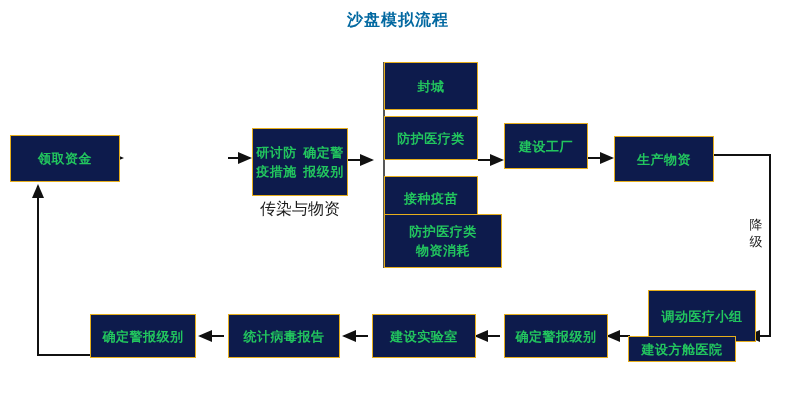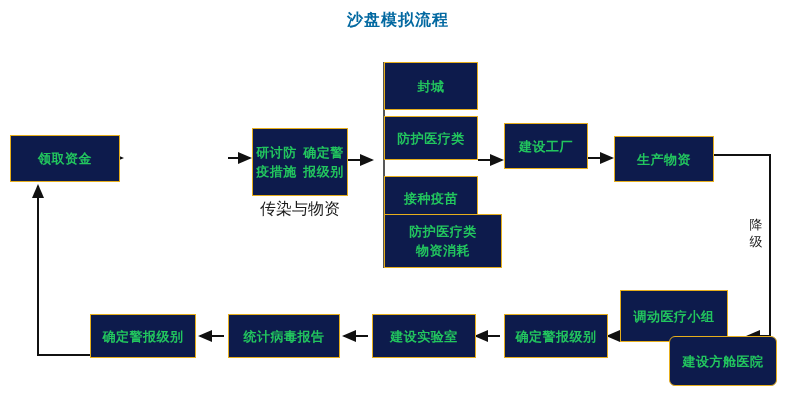--- a/index.html
+++ b/index.html
@@ -155,25 +155,25 @@
 
   <div class="node" style="left:614px; top:136px; width:100px; height:46px;">
     <span>生产物资</span>
   </div>
 
   <div class="vlabel" style="left:748px; top:216px;">
     <span>降</span>
     <span>级</span>
   </div>
 
-  <div class="node" style="left:620px; top:290px; width:108px; height:52px;">
+  <div class="node" style="left:648px; top:290px; width:108px; height:52px;">
     <span>调动医疗小组</span>
   </div>
 
-  <div class="node" style="left:669px; top:336px; width:108px; height:50px;border-radius:6px;">
+  <div class="node" style="left:628px; top:336px; width:108px; height:26px;">
     <span>建设方舱医院</span>
   </div>
 
   <div class="node" style="left:504px; top:314px; width:104px; height:44px;">
     <span>确定警报级别</span>
   </div>
 
   <div class="node" style="left:372px; top:314px; width:104px; height:44px;">
     <span>建设实验室</span>
   </div>

